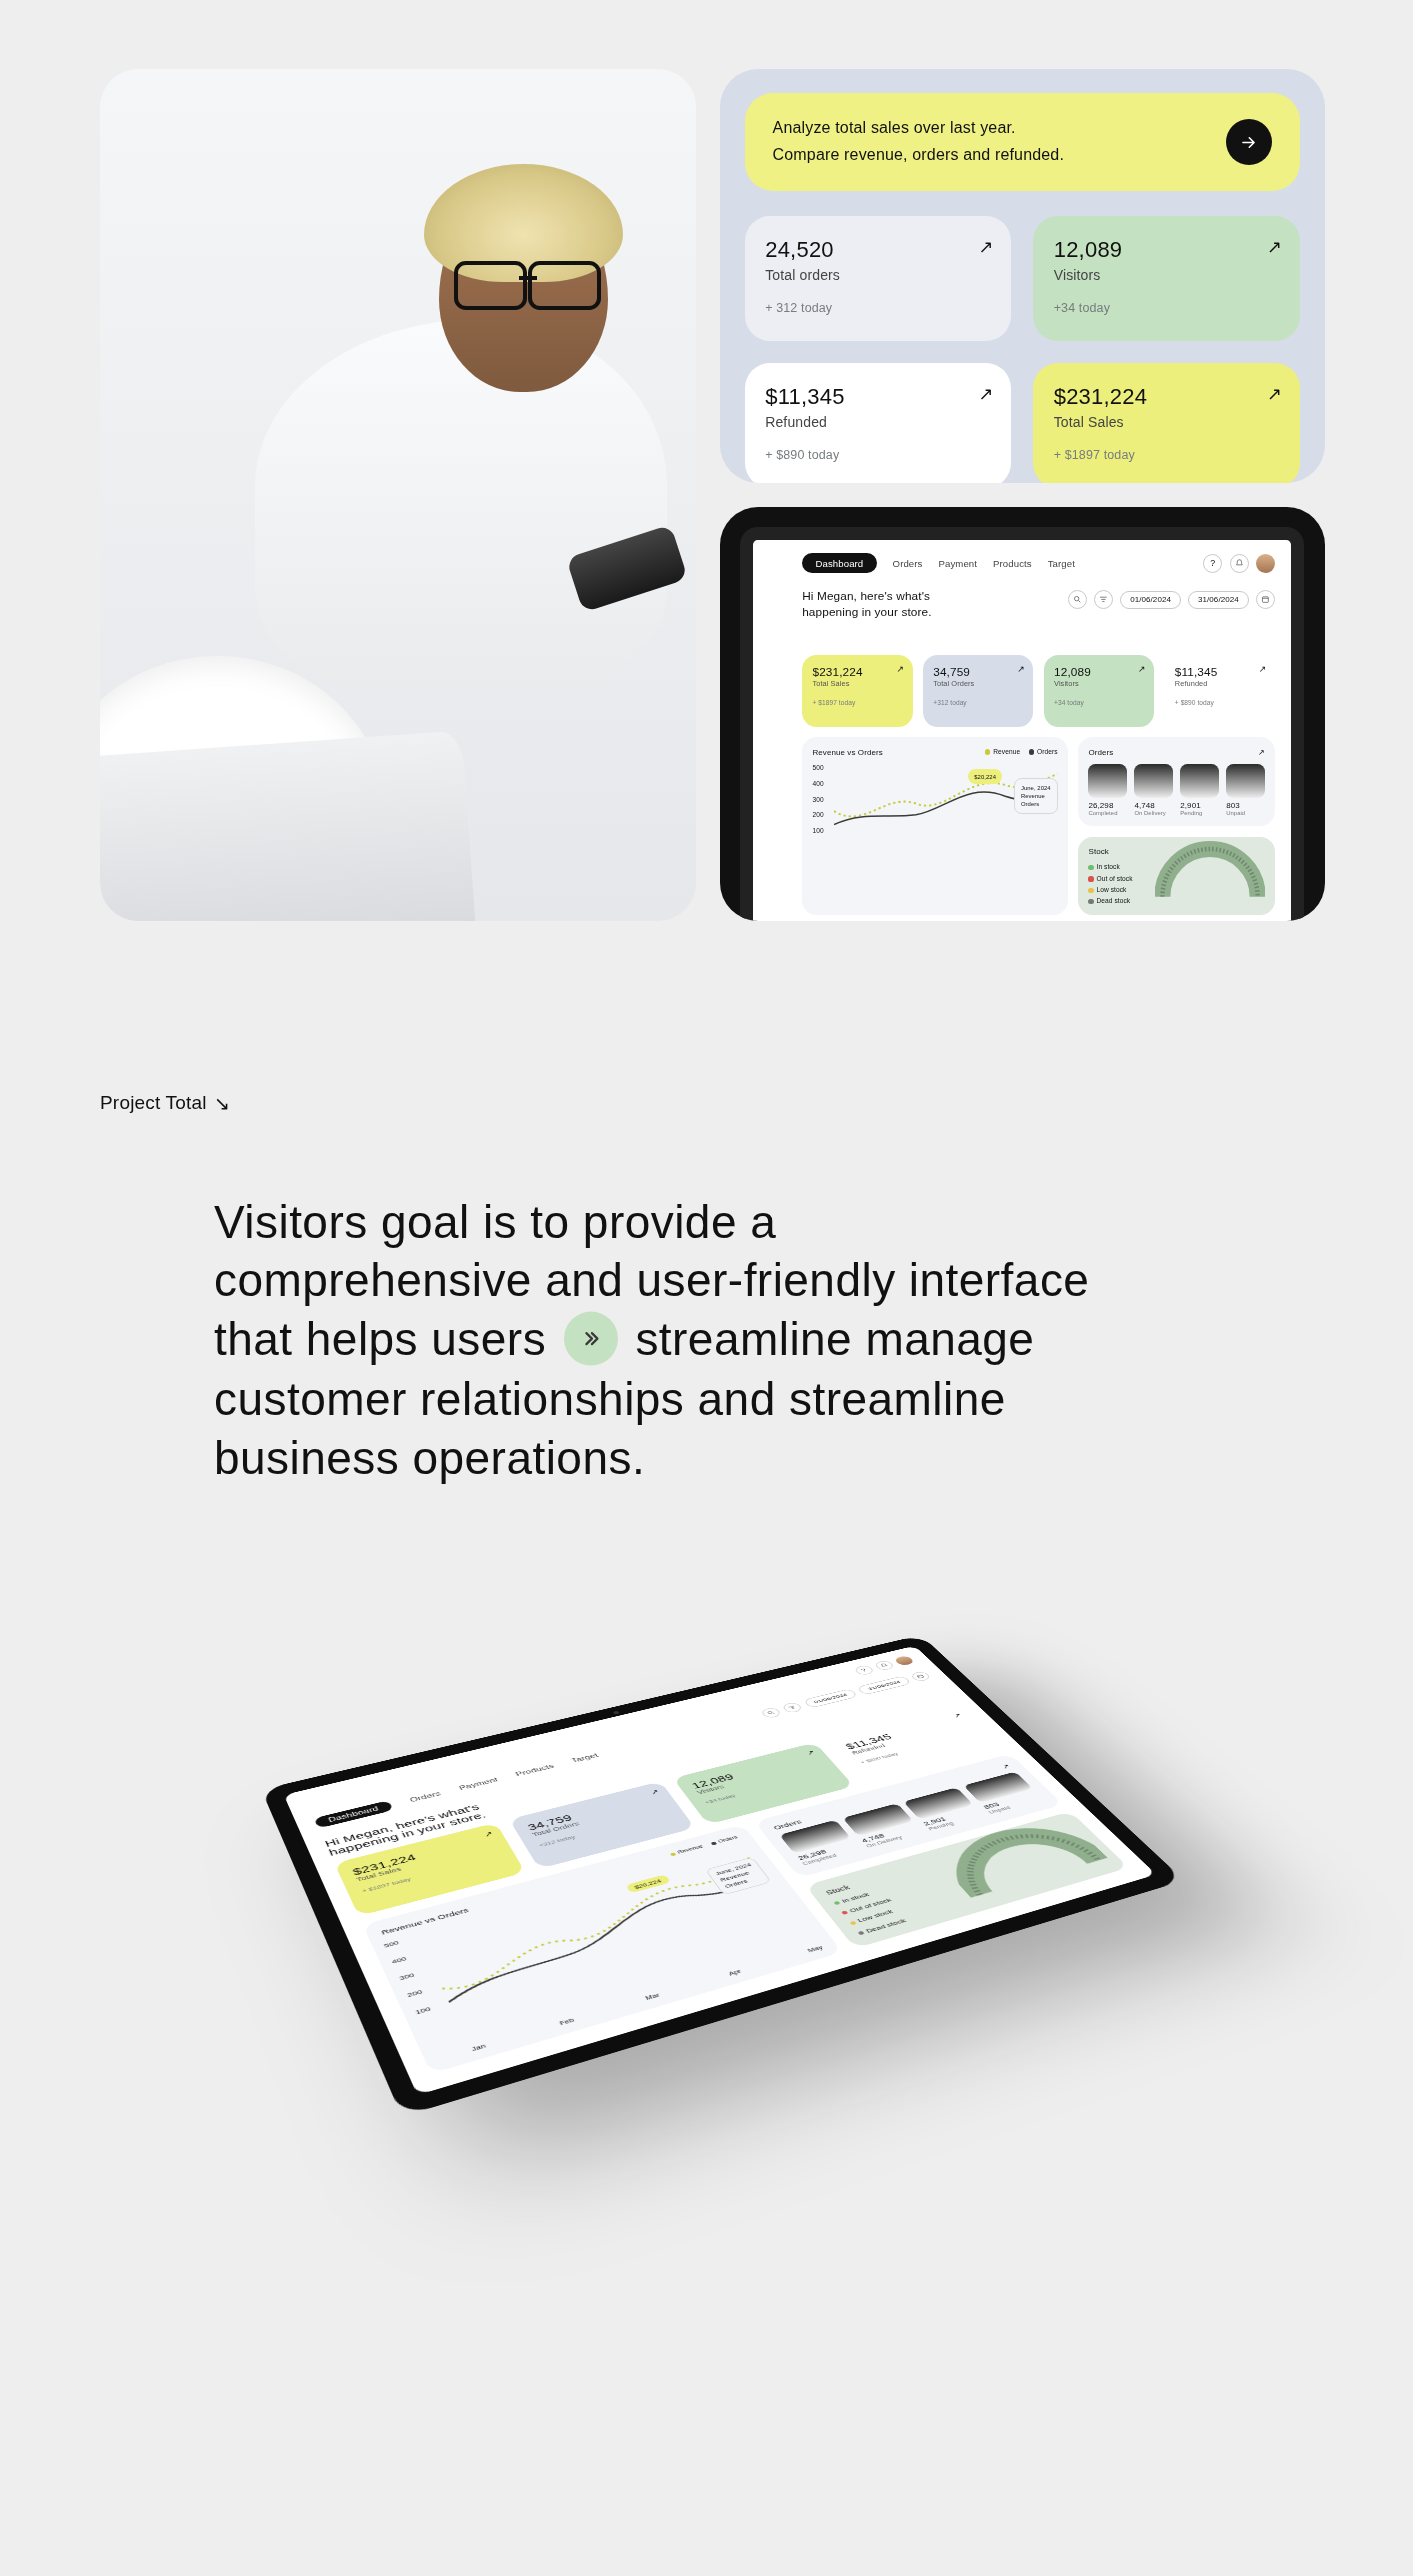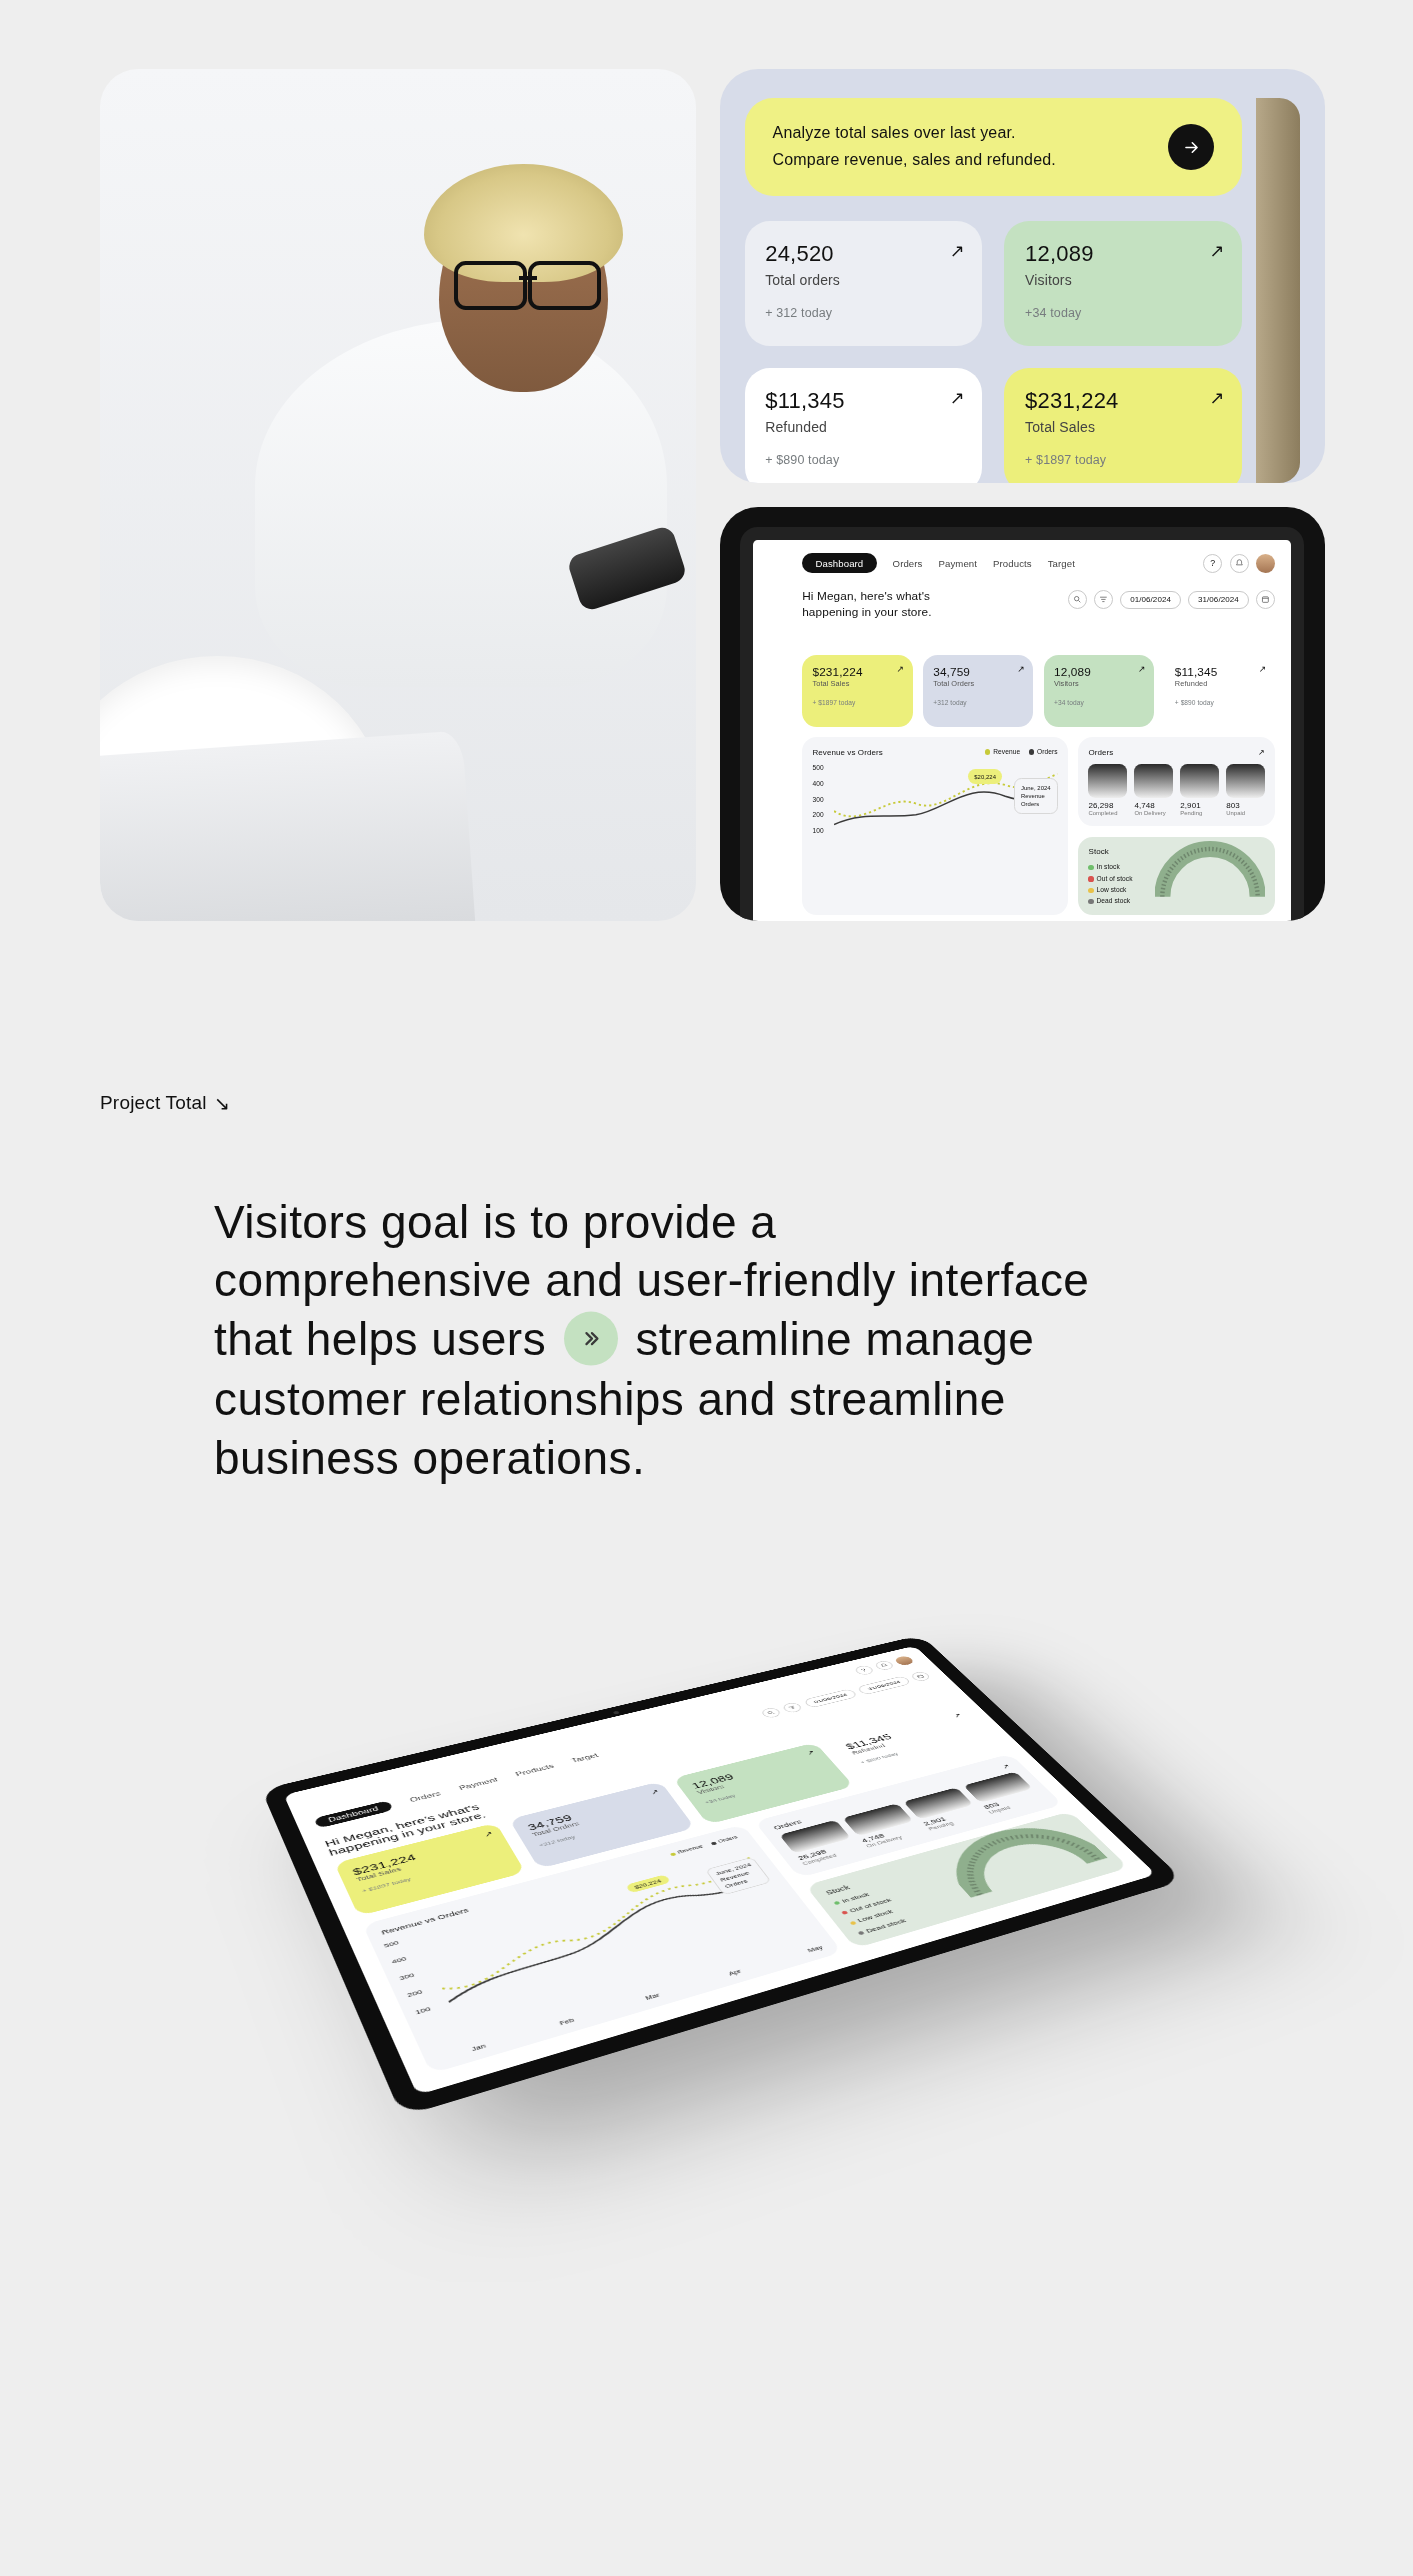--- a/index.html
+++ b/index.html
@@ -30,21 +30,21 @@
   .torso{position:absolute;top:140px;left:0;width:412px;height:368px;background:linear-gradient(180deg,#fafbfc,#e9ebed);border-radius:60% 50% 30% 30%/50% 50% 30% 30%;}
   .head{position:absolute;top:7.4px;left:184px;width:169px;height:206px;background:linear-gradient(180deg,#a47553,#7f5a3e);border-radius:50% 50% 48% 48%/55% 55% 45% 45%;}
   .hair{position:absolute;top:-14.7px;left:169px;width:199px;height:118px;background:radial-gradient(ellipse at 50% 60%,#f0e3b0 0%,#d8c887 60%,#b9a866 100%);border-radius:50% 50% 40% 40%/60% 60% 40% 40%;}
   .glasses{position:absolute;top:82px;left:199px;width:147px;height:41px;}
   .glasses::before,.glasses::after{content:"";position:absolute;top:0;width:65px;height:41px;border:4.4px solid #111;border-radius:11.8px;}
   .glasses::before{left:0;} .glasses::after{right:0;}
   .bridge{position:absolute;top:14.7px;left:65px;width:17.7px;height:4.4px;background:#111;}
   .phone{position:absolute;top:361px;left:317px;width:110px;height:57px;background:linear-gradient(180deg,#444,#1a1a1a);border-radius:13.3px;transform:rotate(-18deg);}
 
   
-  .tile-mobile{background:var(--lav);padding:29.4px 25px 0;display:flex;justify-content:flex-start;}
+  .tile-mobile{background:var(--lav);padding:29.4px 25px 0;display:flex;justify-content:center;flex-direction:column;}
   .device-edge{width:44px;background:linear-gradient(90deg,#b7a889,#8c7d5e);border-radius:0 20.6px 20.6px 0;margin-left:13.3px;}
   .mobile-frame{flex:1;display:flex;flex-direction:column;gap:25px;}
   .banner{background:var(--yellow-soft);border-radius:28px;padding:25px 28px;display:flex;align-items:center;justify-content:space-between;gap:17.7px;}
   .banner-text{display:flex;flex-direction:column;gap:5.9px;font-size:16px;line-height:1.3;}
   .banner-go{width:46px;height:46px;border-radius:50%;background:#111;color:#fff;display:flex;align-items:center;justify-content:center;}
   .stat-grid{display:grid;grid-template-columns:1fr 1fr;gap:22px;}
   .stat{border-radius:25px;padding:20.6px 20.6px 17.7px;display:flex;flex-direction:column;gap:4.4px;position:relative;min-height:125px;}
   .stat .num{font-size:22px;}
   .stat .lbl{font-size:14px;color:#444;}
   .stat .sub{font-size:12.5px;color:var(--muted);margin-top:13.3px;}
@@ -132,21 +132,21 @@
         <div class="phone"></div>
       </div>
     </div>
   </div>
 
   <div class="tile tile-mobile">
     <div class="mobile-frame">
       <div class="banner">
         <div class="banner-text">
           <span>Analyze total sales over last year.</span>
-          <span>Compare revenue, sales and refunded.</span>
+          <span>Compare revenue, orders and refunded.</span>
         </div>
         <div class="banner-go">
           <svg width="19" height="19" viewBox="0 0 24 24" fill="none">
               <path d="M5 12h12M13 6l6 6-6 6" stroke="#fff" stroke-width="2" stroke-linecap="round" stroke-linejoin="round"></path>
             </svg>
         </div>
       </div>
       <div class="stat-grid" id="mobile-stats">
           <div class="stat" style="background:#eceef3">
       <span class="stat-ar">↗</span>

